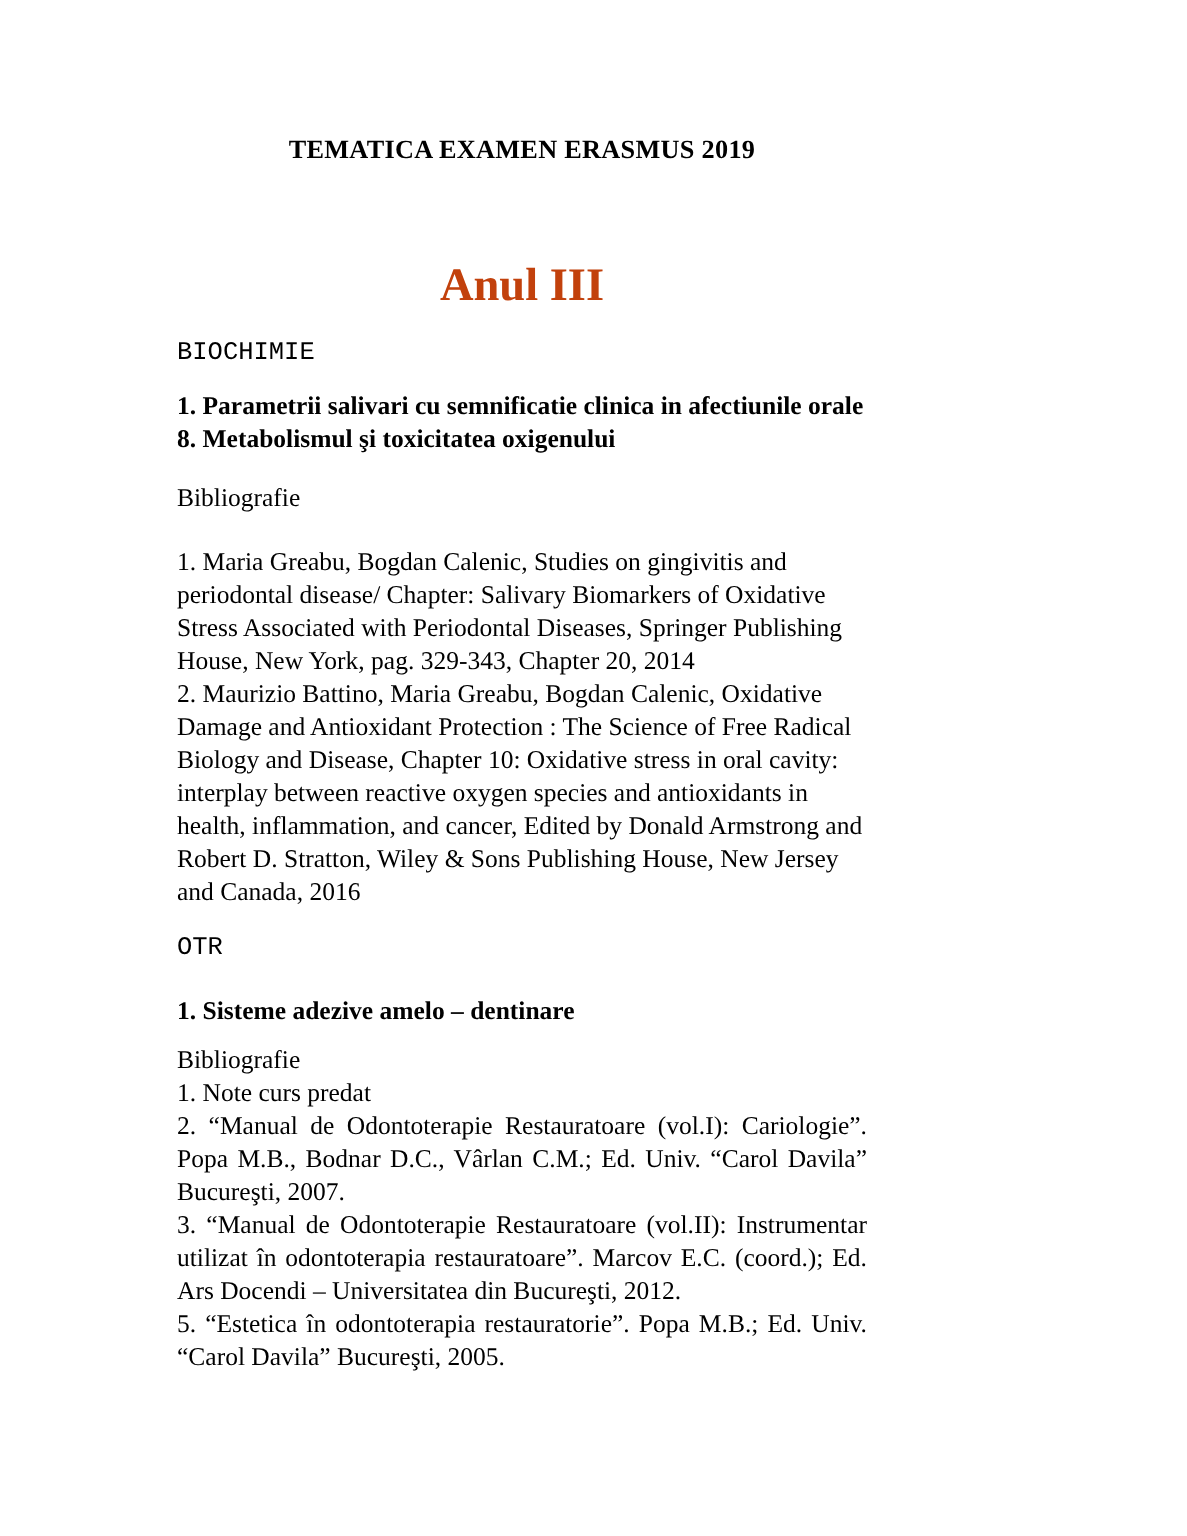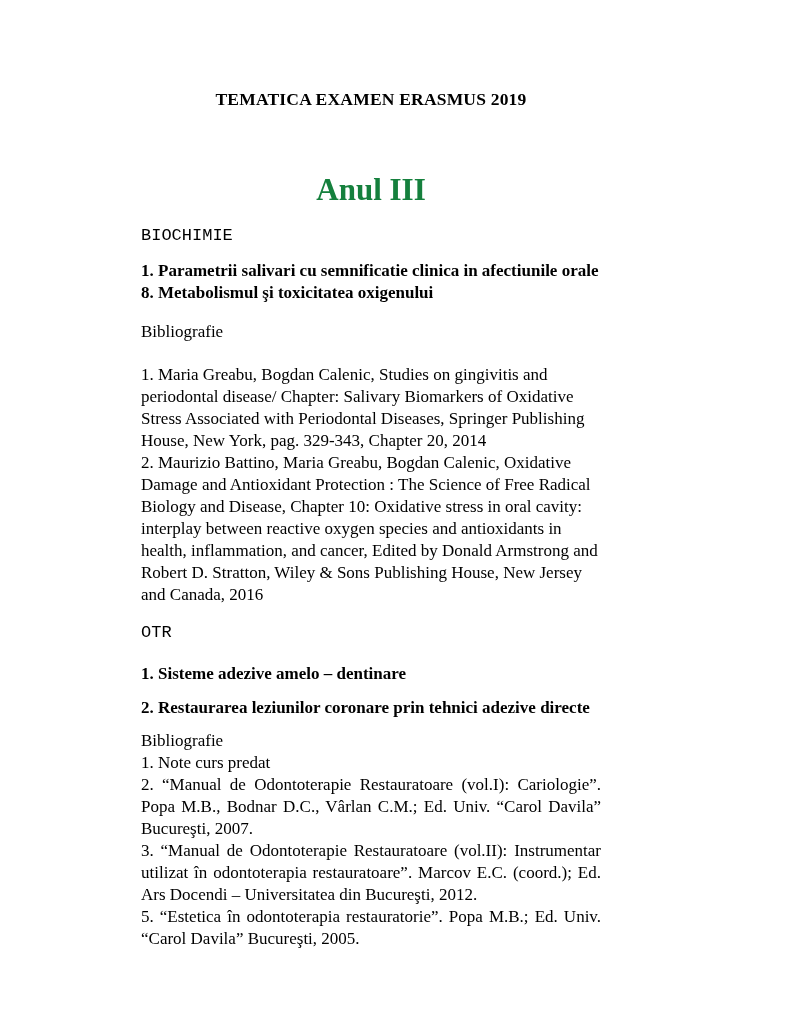--- a/index.html
+++ b/index.html
@@ -12,21 +12,20 @@
     position: relative;
     width: 697px;
     height: 1024px;
     overflow: hidden;
     background: #ffffff;
     padding: 88px 119px 30px 118px;
     font-family: "Liberation Serif", "DejaVu Serif", serif;
     font-size: 17px;
     line-height: 22px;
     color: #000000;
-    margin-left: 23px;
   }
   .doc-title {
     margin: 0;
     text-align: center;
     font-size: 17.5px;
     font-weight: bold;
     letter-spacing: 0.2px;
   }
   .year-heading {
     margin: 62px 0 0 0;
@@ -59,41 +58,40 @@
   .otr-bib .bib-item { text-align: justify; }
   .otr-bib .bib-item-first { text-align: left; }
 </style>
 </head>
 <body>
 
 <div class="page">
 
   <h1 class="doc-title">TEMATICA EXAMEN ERASMUS 2019</h1>
 
-  <h2 class="year-heading" style="color: #15803d;">Anul III</h2>
+  <h2 class="year-heading" style="color: #c2410c;">Anul III</h2>
 
   <section>
     <p class="sec-label">BIOCHIMIE</p>
 
     <p class="topic bio-topic-first">1. Parametrii salivari cu semnificatie clinica in afectiunile orale</p>
     <p class="topic bio-topic-next">8. Metabolismul şi toxicitatea oxigenului</p>
 
     <p class="bib-label">Bibliografie</p>
 
     <div class="bio-bib">
       <p class="bib-item">1. Maria Greabu, Bogdan Calenic, Studies on gingivitis and periodontal disease/ Chapter: Salivary Biomarkers of Oxidative Stress Associated with Periodontal Diseases, Springer Publishing House, New York, pag. 329-343, Chapter 20, 2014</p>
       <p class="bib-item">2.  Maurizio Battino, Maria Greabu, Bogdan Calenic, Oxidative Damage and Antioxidant Protection : The Science of Free Radical Biology and Disease, Chapter 10: Oxidative stress in oral cavity: interplay between reactive oxygen species and antioxidants in health, inflammation, and cancer, Edited by Donald Armstrong and Robert D. Stratton, Wiley &amp; Sons Publishing House, New Jersey and Canada, 2016</p>
     </div>
   </section>
 
   <section>
     <p class="sec-label otr-label">OTR</p>
 
     <p class="topic otr-topic-first">1.  Sisteme adezive amelo – dentinare</p>
-    <p class="topic otr-topic-next">2.  Restaurarea leziunilor coronare prin tehnici adezive directe</p>
 
     <p class="bib-label otr-bib-label">Bibliografie</p>
 
     <div class="otr-bib">
       <p class="bib-item bib-item-first">1. Note curs predat</p>
       <p class="bib-item">2. “Manual de Odontoterapie Restauratoare (vol.I): Cariologie”. Popa M.B., Bodnar D.C., Vârlan C.M.; Ed. Univ. “Carol Davila” Bucureşti, 2007.</p>
       <p class="bib-item">3. “Manual de Odontoterapie Restauratoare (vol.II): Instrumentar utilizat în odontoterapia restauratoare”. Marcov E.C. (coord.); Ed. Ars Docendi – Universitatea din Bucureşti, 2012.</p>
       <p class="bib-item">5. “Estetica în odontoterapia restauratorie”. Popa M.B.; Ed. Univ. “Carol Davila” Bucureşti, 2005.</p>
     </div>
   </section>

